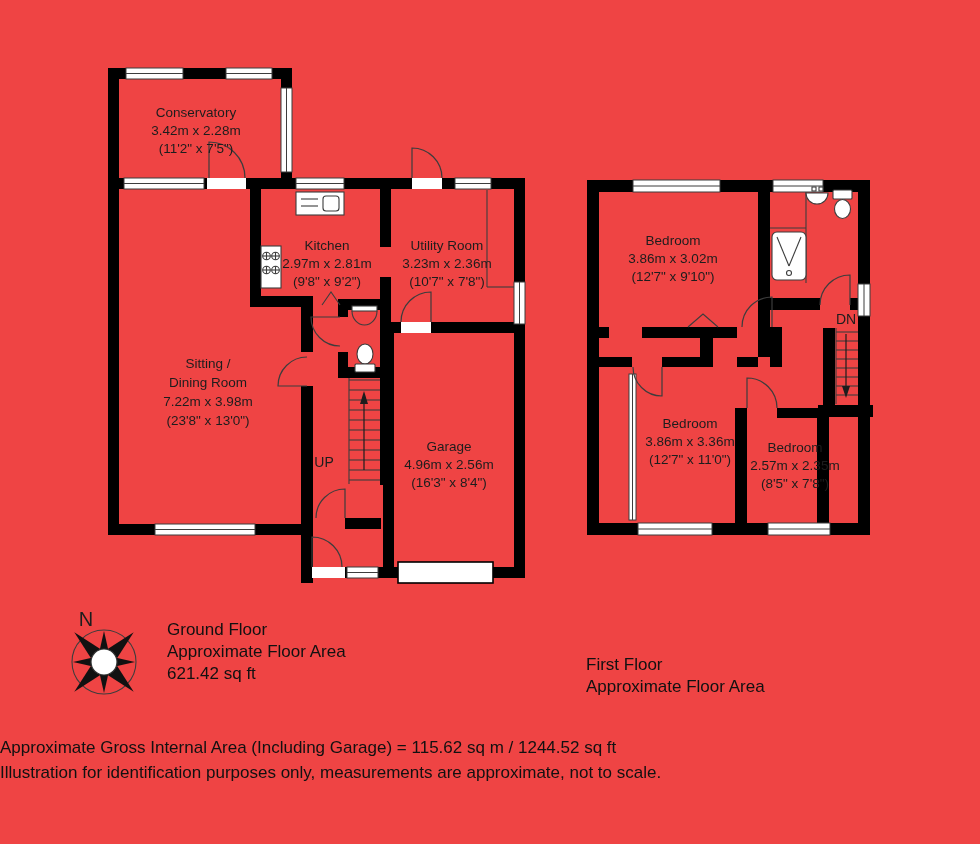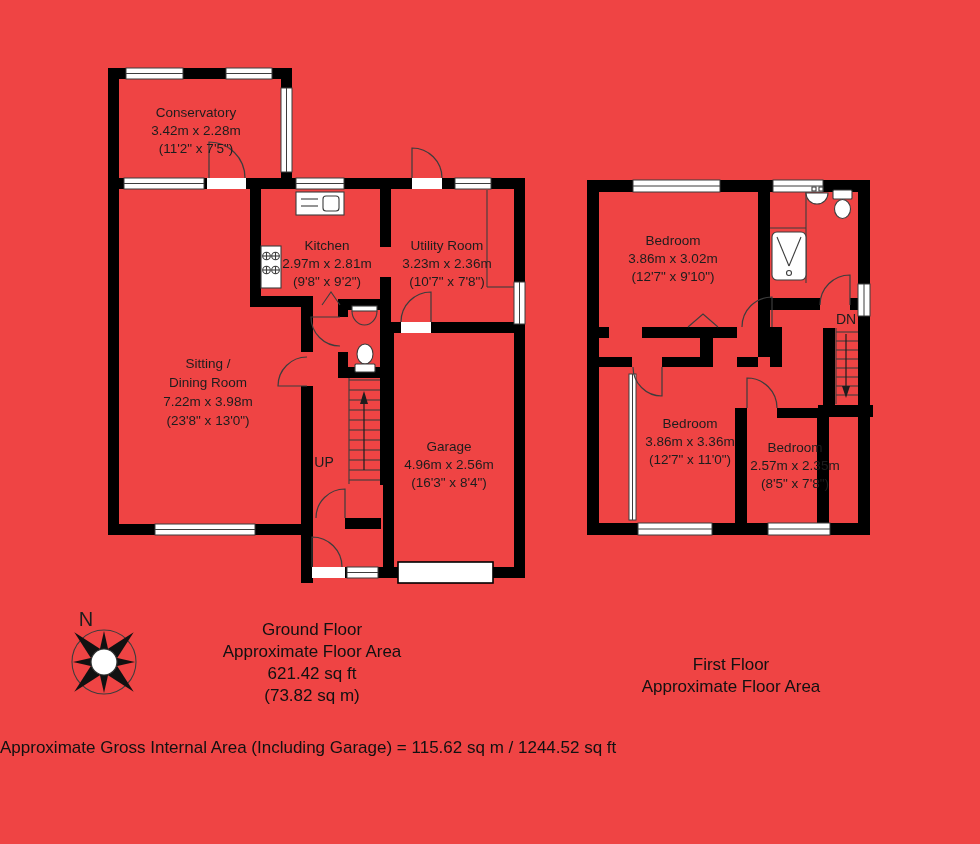--- a/index.html
+++ b/index.html
@@ -13,21 +13,21 @@
   .gap  { fill:#ffffff; }
   .win rect { fill:#ffffff; stroke:#3d3d3d; stroke-width:1; }
   .win line { stroke:#3d3d3d; stroke-width:1; }
   .thin { fill:none; stroke:#3d3d3d; stroke-width:1.1; }
   .thinw { fill:#ffffff; stroke:#3d3d3d; stroke-width:1.1; }
   .door { fill:none; stroke:#3d3d3d; stroke-width:1.2; }
   .garage-door { fill:#ffffff; stroke:#000000; stroke-width:1.6; }
   .arrow-line { stroke:#1d1d1d; stroke-width:1.2; }
   .arrow-head { fill:#1d1d1d; }
   .compass-dark { fill:#111111; }
-  .caption { position:absolute; text-align:center; font-size:17px; line-height:22px; color:#111111; }
+  .caption { position:absolute; font-size:17px; line-height:22px; color:#111111; }
   .footer  { position:absolute; text-align:left; font-size:17px; line-height:25px; color:#111111; width:980px; }
 </style>
 </head>
 <body>
 
 <div id="page">
 
 <svg width="980" height="844" viewBox="0 0 980 844">
 
   <g>
@@ -316,25 +316,25 @@
     <polygon class="compass-dark" points="73,662 104,669 104,655"></polygon>
     <circle cx="104" cy="662" r="13" fill="#ffffff" stroke="#333333" stroke-width="1.2"></circle>
     <text class="north-label" x="86" y="626">N</text>
   </g>
 </svg>
 
 <div class="caption" style="left:167px; top:619px; width:290px;">
   <div>Ground Floor</div>
   <div>Approximate Floor Area</div>
   <div>621.42 sq ft</div>
-  <div>(73.82 sq m)</div>
 </div>
 
 <div class="caption" style="left:586px; top:654px; width:290px;">
   <div>First Floor</div>
   <div>Approximate Floor Area</div>
 </div>
 
 <div class="footer" style="left:0px; top:735px;">
   <div>Approximate Gross Internal Area (Including Garage) = 115.62 sq m / 1244.52 sq ft</div>
+  <div>Illustration for identification purposes only, measurements are approximate, not to scale.</div>
 </div>
 
 </div>
 
 </body></html>

